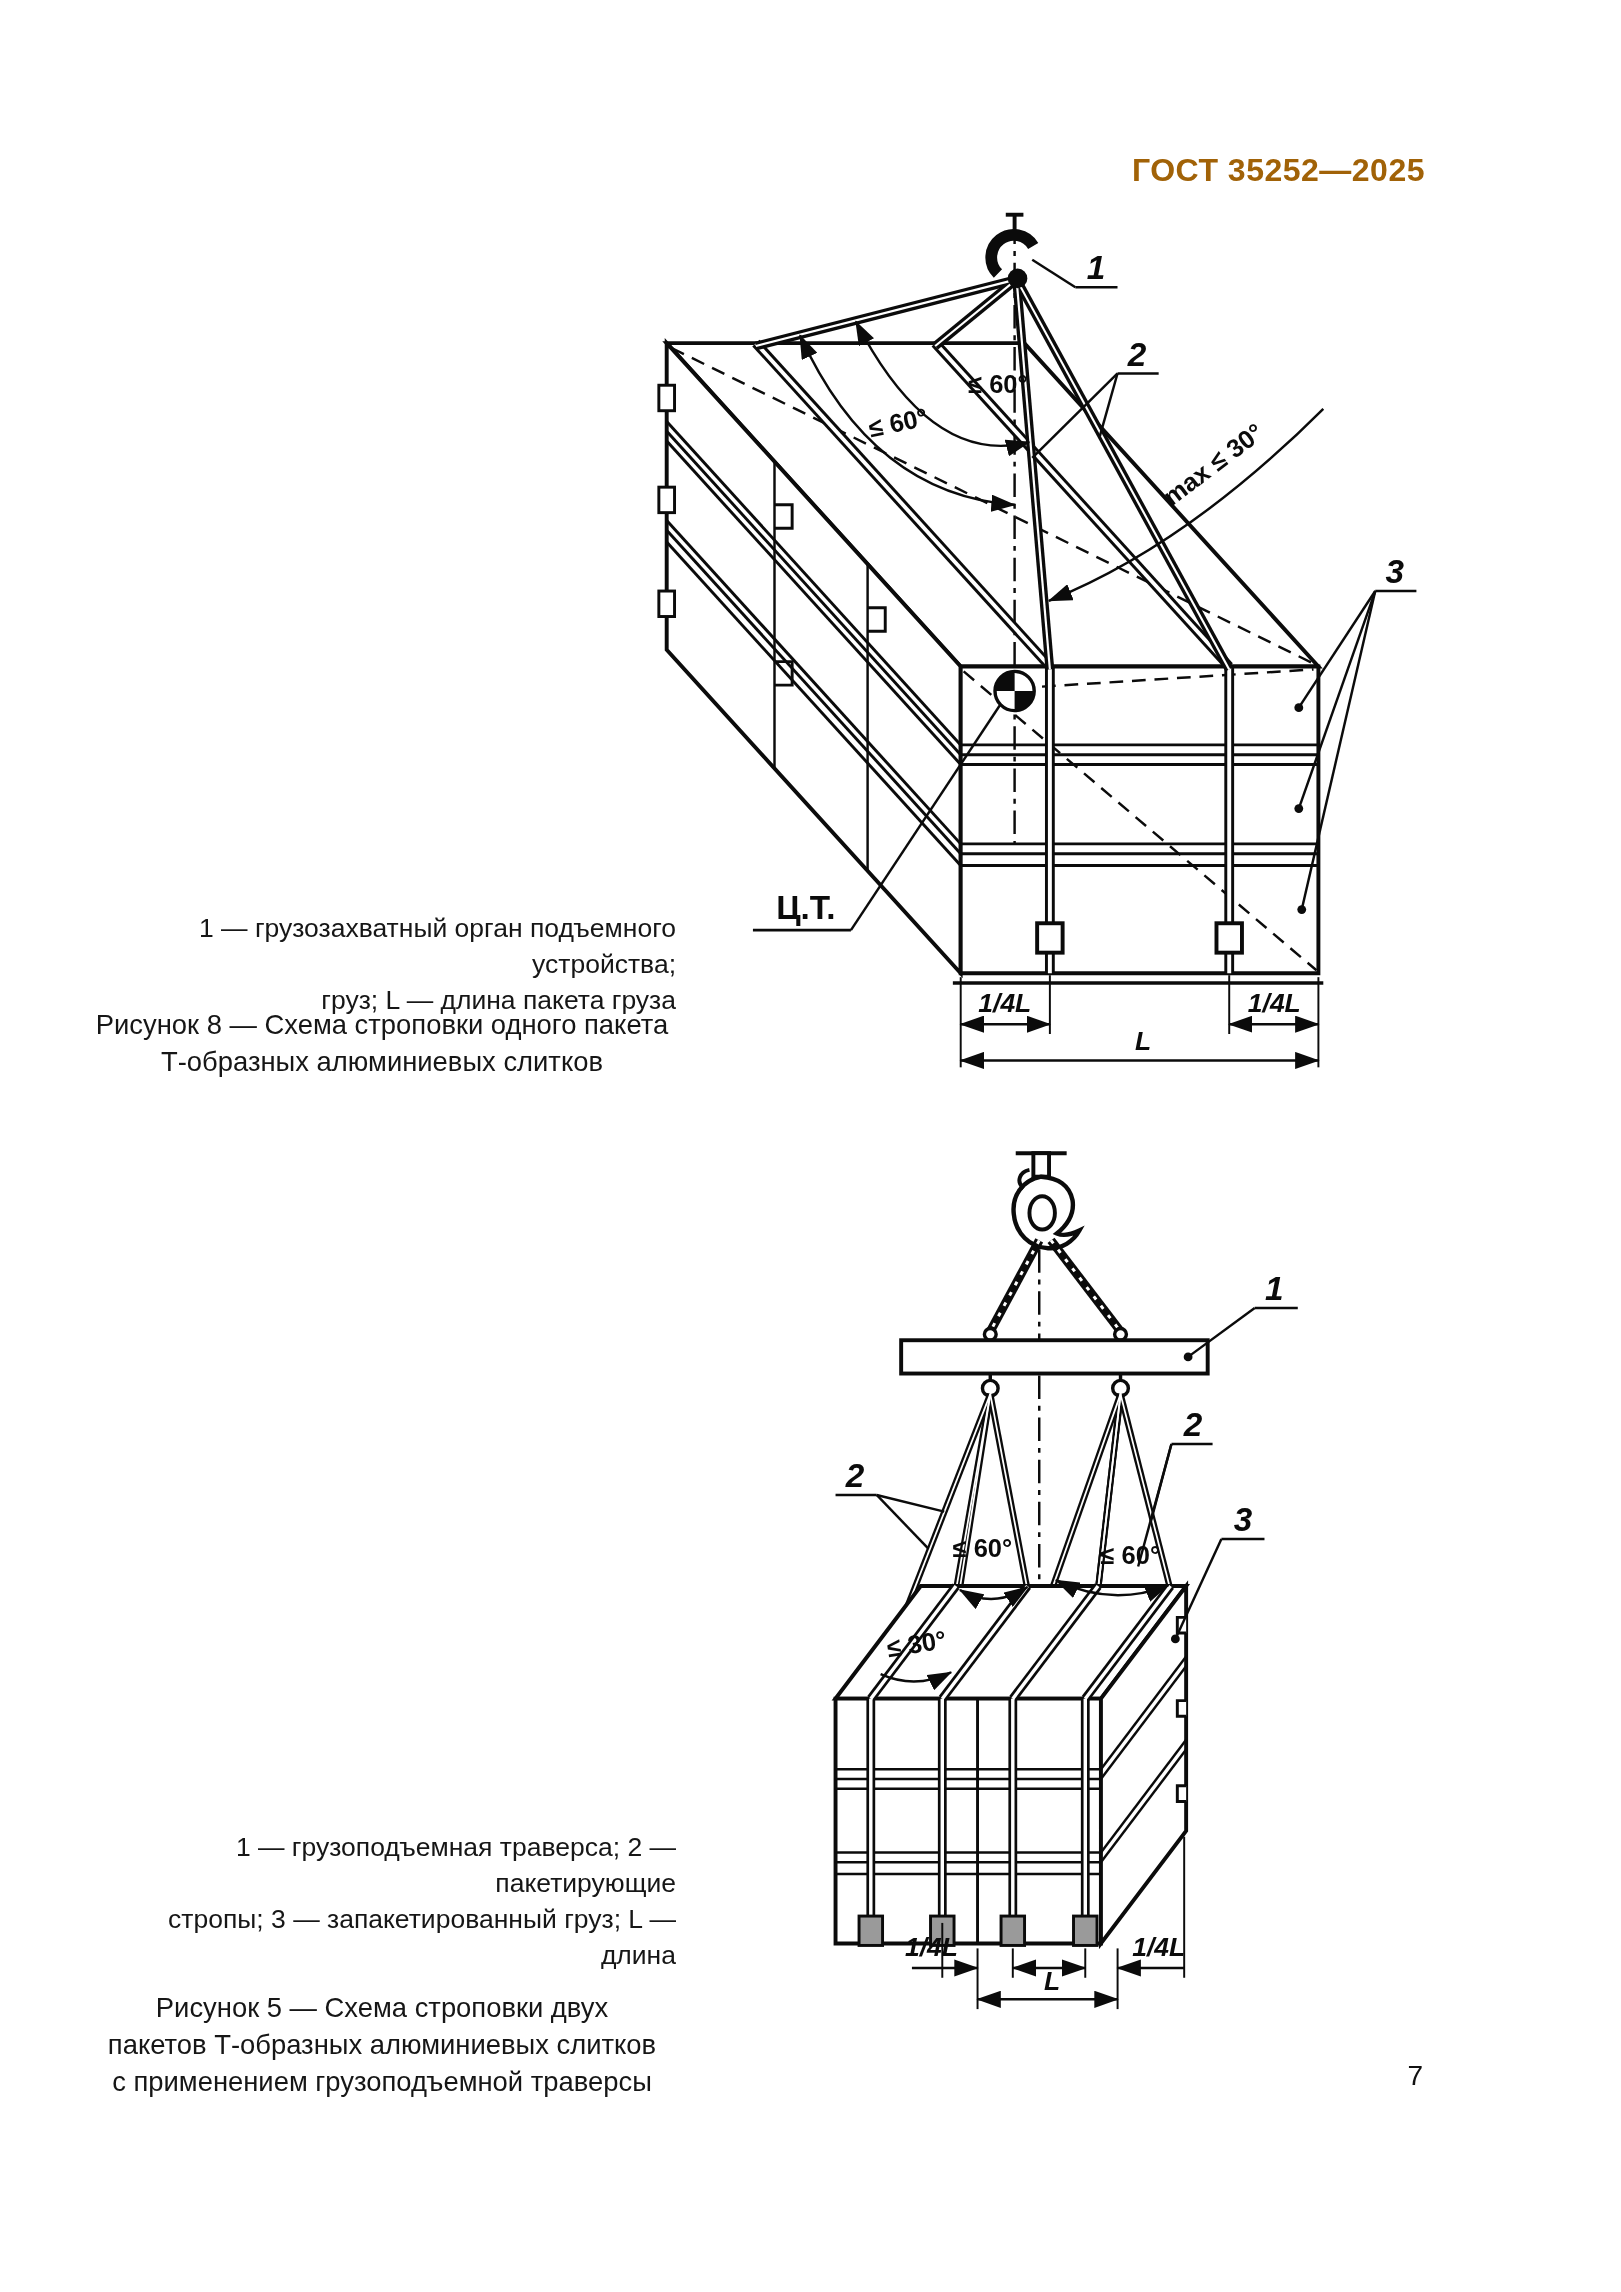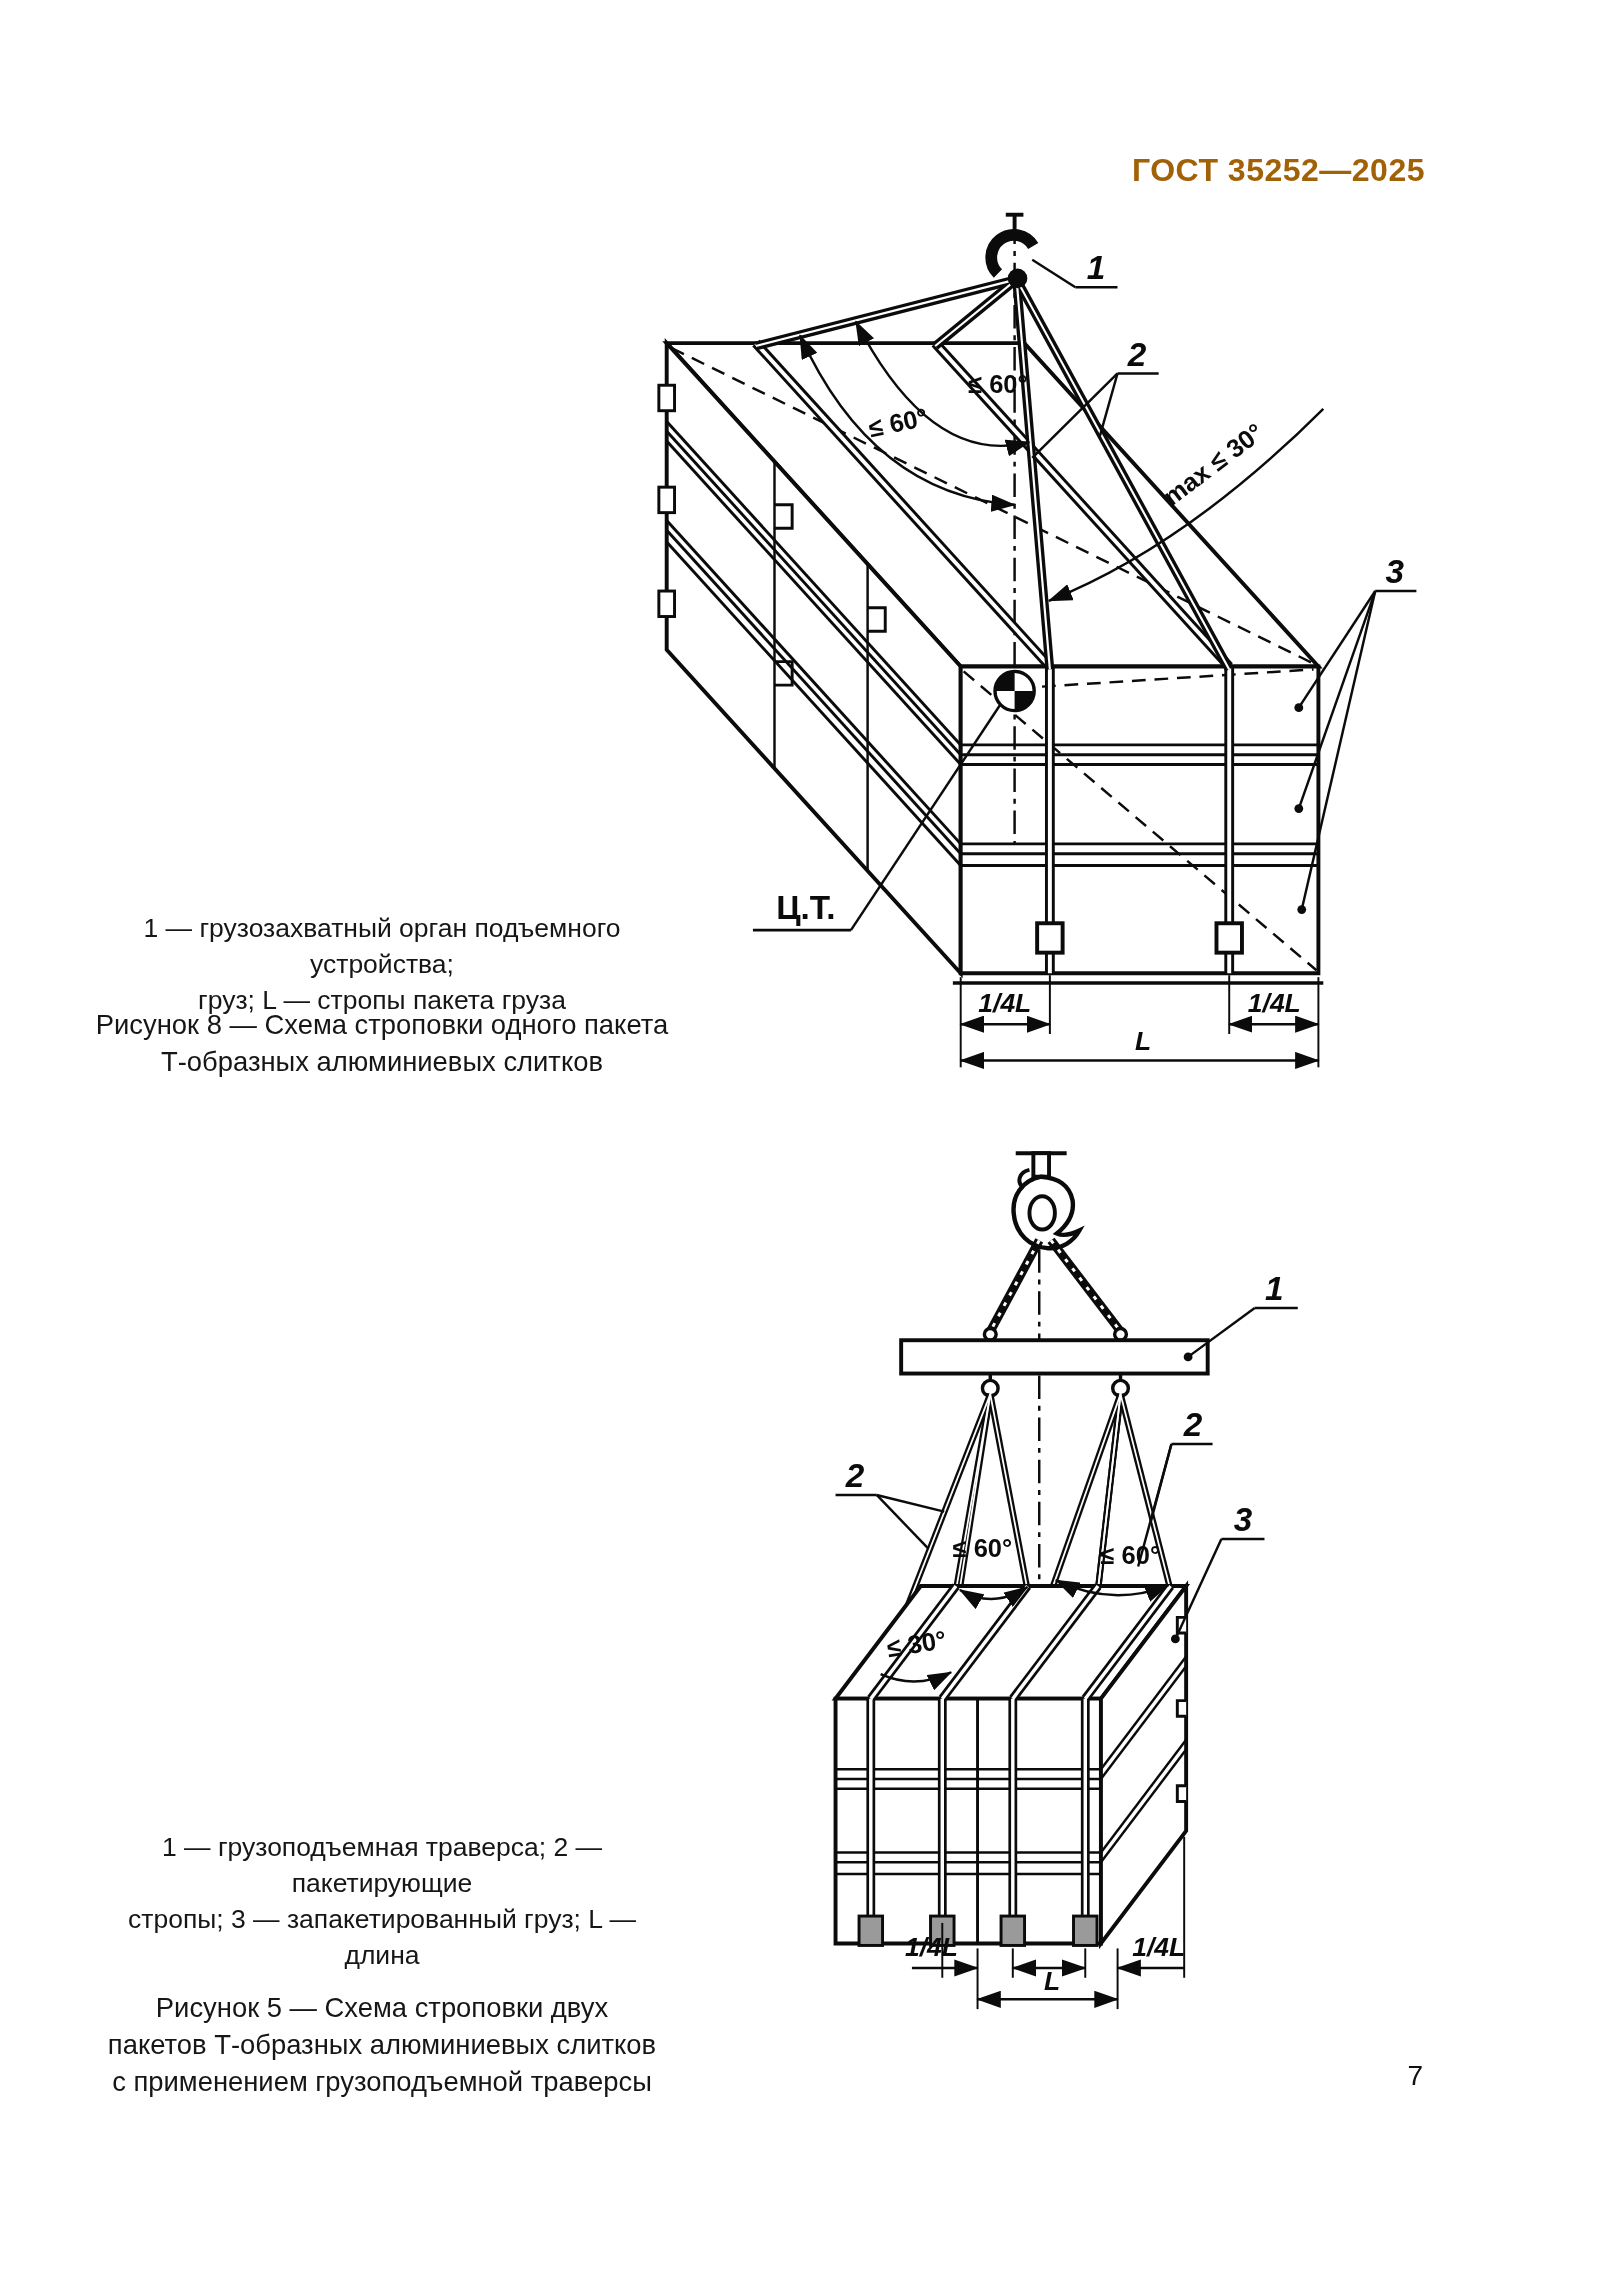--- a/index.html
+++ b/index.html
@@ -1,21 +1,21 @@
 <!DOCTYPE html>
 <html><head>
 <meta charset="utf-8">
 <style>
   html,body{margin:0;padding:0;background:#ffffff;}
   .page{position:relative;width:1621px;height:2293px;background:#ffffff;overflow:hidden;
         font-family:"Liberation Sans",sans-serif;color:#111;}
   .header{position:absolute;top:152px;right:196px;font-size:32px;font-weight:bold;
           letter-spacing:0.5px;color:#a16207;}
   .textblock{position:absolute;text-align:center;color:#161616;}
-  .legend{font-size:26.5px;line-height:36px;}
+  .legend{font-size:26.5px;line-height:36px;text-align:right;}
   .caption{font-size:27.4px;line-height:37px;}
   .pagenum{position:absolute;top:2060px;right:198px;font-size:28px;color:#111;}
   svg text{font-family:"Liberation Sans",sans-serif;fill:#0b0b0b;}
   .callout{font-size:34px;font-style:italic;font-weight:bold;}
   .angle{font-size:26px;font-weight:600;}
   .dimlbl{font-size:27px;font-weight:600;font-style:italic;}
   .cglbl{font-size:34px;font-weight:600;}
 </style>
 </head>
 <body>
@@ -166,21 +166,21 @@
       <line x1="604" y1="840" x2="695" y2="840" stroke-width="2.5" marker-start="url(#ah4)" marker-end="url(#ah4)"></line>
       <line x1="330" y1="877" x2="695" y2="877" stroke-width="2.5" marker-start="url(#ah4)" marker-end="url(#ah4)"></line>
     </g>
     <text class="dimlbl" x="375" y="828" text-anchor="middle">1/4L</text>
     <text class="dimlbl" x="650" y="828" text-anchor="middle">1/4L</text>
     <text class="dimlbl" x="516" y="866" text-anchor="middle">L</text>
   </svg>
 
   <div class="textblock legend" style="left:88px;top:910px;width:588px">
     <div>1 — грузозахватный орган подъемного устройства;</div>
-    <div>груз; L — стропы пакета груза</div>
+    <div>груз; L — длина пакета груза</div>
   </div>
   <div class="textblock caption" style="left:88px;top:1006px;width:588px">
     <div>Рисунок 8 — Схема строповки одного пакета</div>
     <div>Т-образных алюминиевых слитков</div>
   </div>
 
   <svg style="position:absolute;left:814px;top:1137px" width="568" height="902" viewBox="0 0 580 920">
     <defs>
       <marker id="ah5" viewBox="0 0 10 7" refX="9.5" refY="3.5" markerWidth="10" markerHeight="7" orient="auto-start-reverse">
         <path d="M0,0 L10,3.5 L0,7 Z" fill="#0b0b0b"></path>

